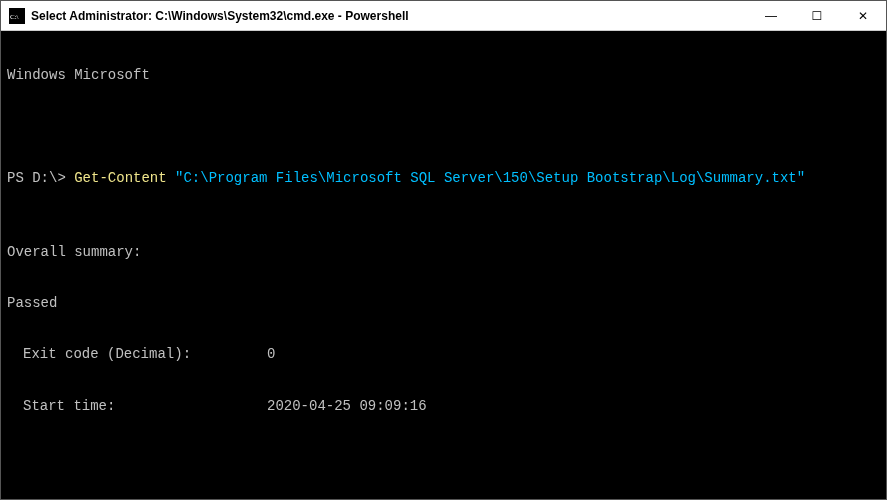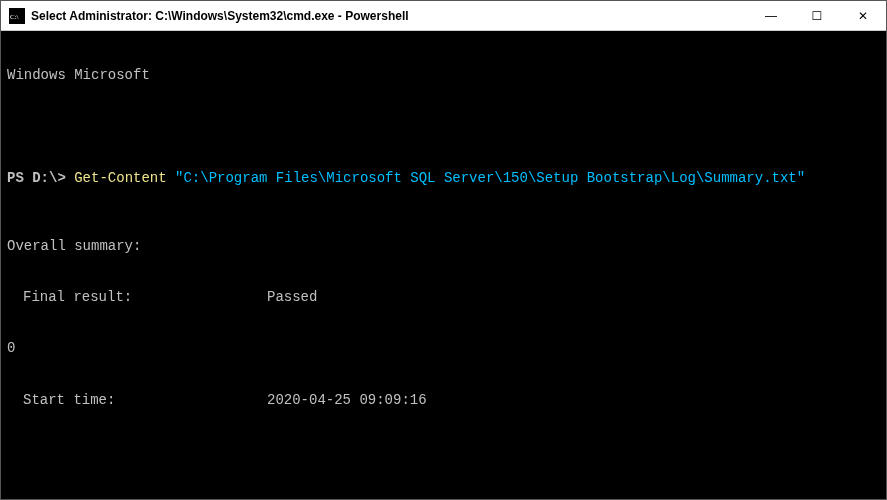--- a/index.html
+++ b/index.html
@@ -49,27 +49,27 @@
     font-family: "Segoe UI", sans-serif;
     font-size: 12px;
     cursor: pointer;
   }
   .terminal {
     padding: 2px 6px;
     line-height: 1.22;
     white-space: pre;
   }
   .line { display: block; min-height: 1.22em; }
-  .ps-prompt { color: #c0c0c0; font-weight: bold; }
+  .ps-prompt { color: #c0c0c0; }
   .ps-cmd { color: #f0e68c; } 
   .ps-string { color: #00bfff; }
   .kv { display: flex; }
   .kv .k { width: 260px; padding-left: 16px; white-space: pre; }
   .kv .v { }
-  .section { padding-left: 0; }
+  .section { padding-left: 0; margin-top: 6px; }
 </style>
 </head>
 <body>
 
 <div class="titlebar">
   <span class="icon">
     <svg width="16" height="16" viewBox="0 0 16 16">
       <rect x="0" y="0" width="16" height="16" fill="#000"></rect>
       <text x="1" y="11" font-size="7" fill="#fff" font-family="Consolas">C:\</text>
     </svg>
@@ -81,22 +81,22 @@
     <div class="ctrl">✕</div>
   </div>
 </div>
 
 <div class="terminal">
   <span class="line">Windows Microsoft</span>
   <span class="line"> </span>
   <span class="line"><span class="ps-prompt">PS D:\&gt; </span><span class="ps-cmd">Get-Content </span><span class="ps-string">"C:\Program Files\Microsoft SQL Server\150\Setup Bootstrap\Log\Summary.txt"</span></span>
 
   <span class="line section">Overall summary:</span>
-  <div class="kv"><span class="k">Final result:</span><span class="v">Passed</span></div>
-  <div class="kv"><span class="v">0</span></div>
+  <div class="kv"><span class="v">Passed</span></div>
+  <div class="kv"><span class="k">Exit code (Decimal):</span><span class="v">0</span></div>
   <div class="kv"><span class="k">Start time:</span><span class="v">2020-04-25 09:09:16</span></div>
   
   
 
   
   
   
   
   
   

